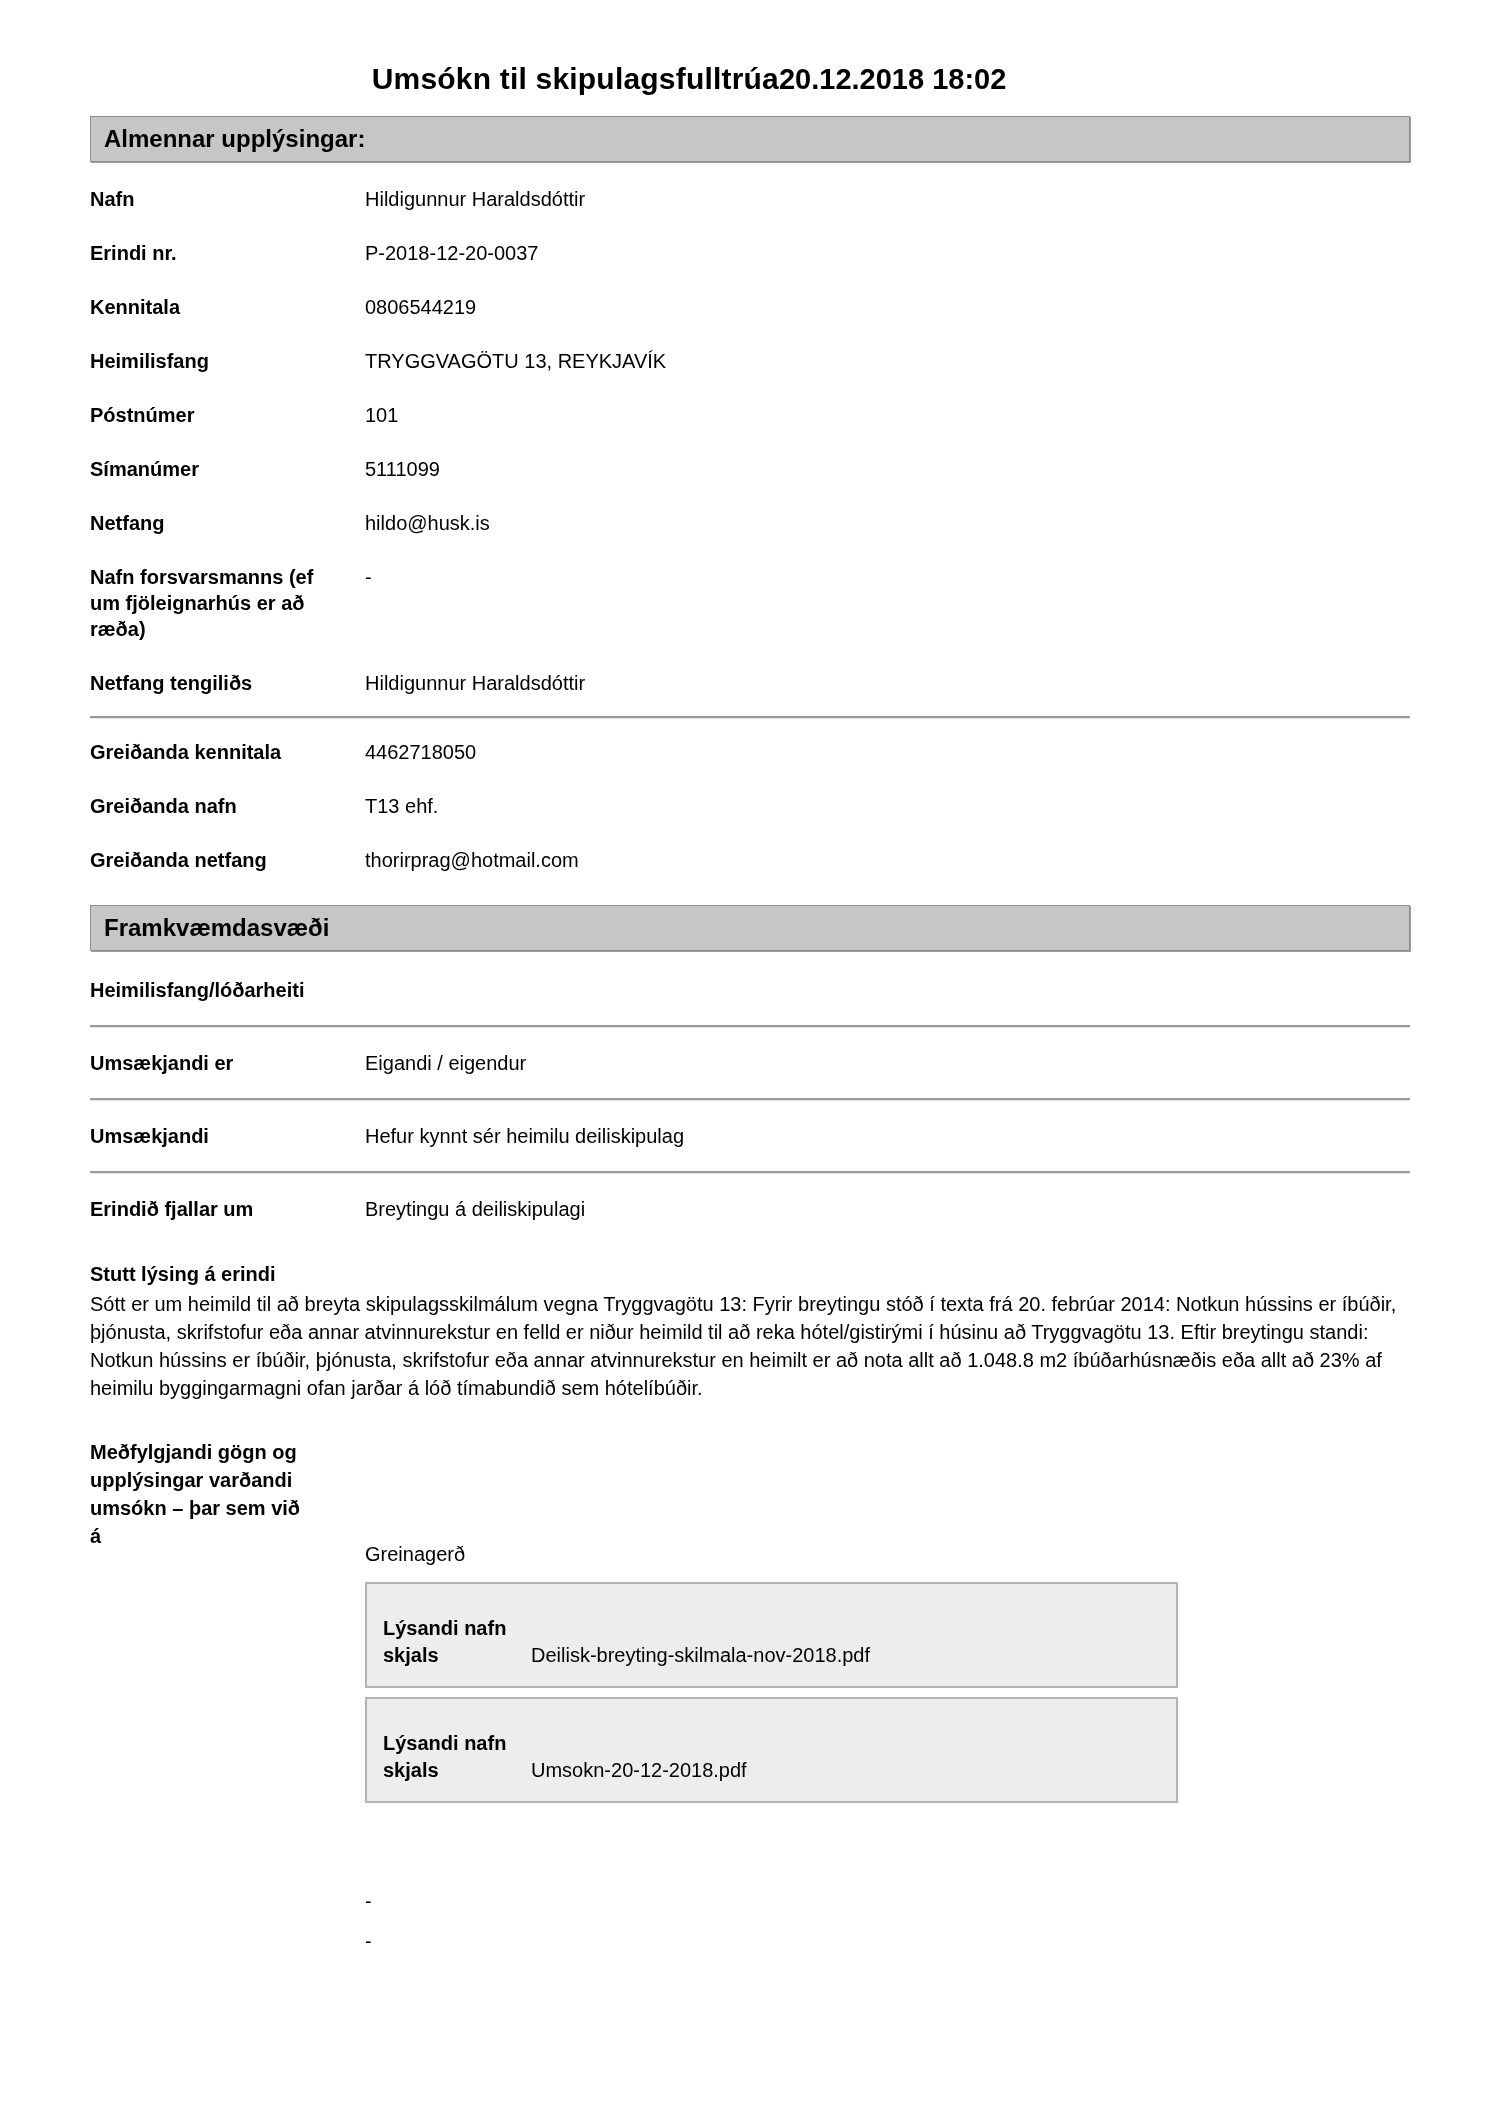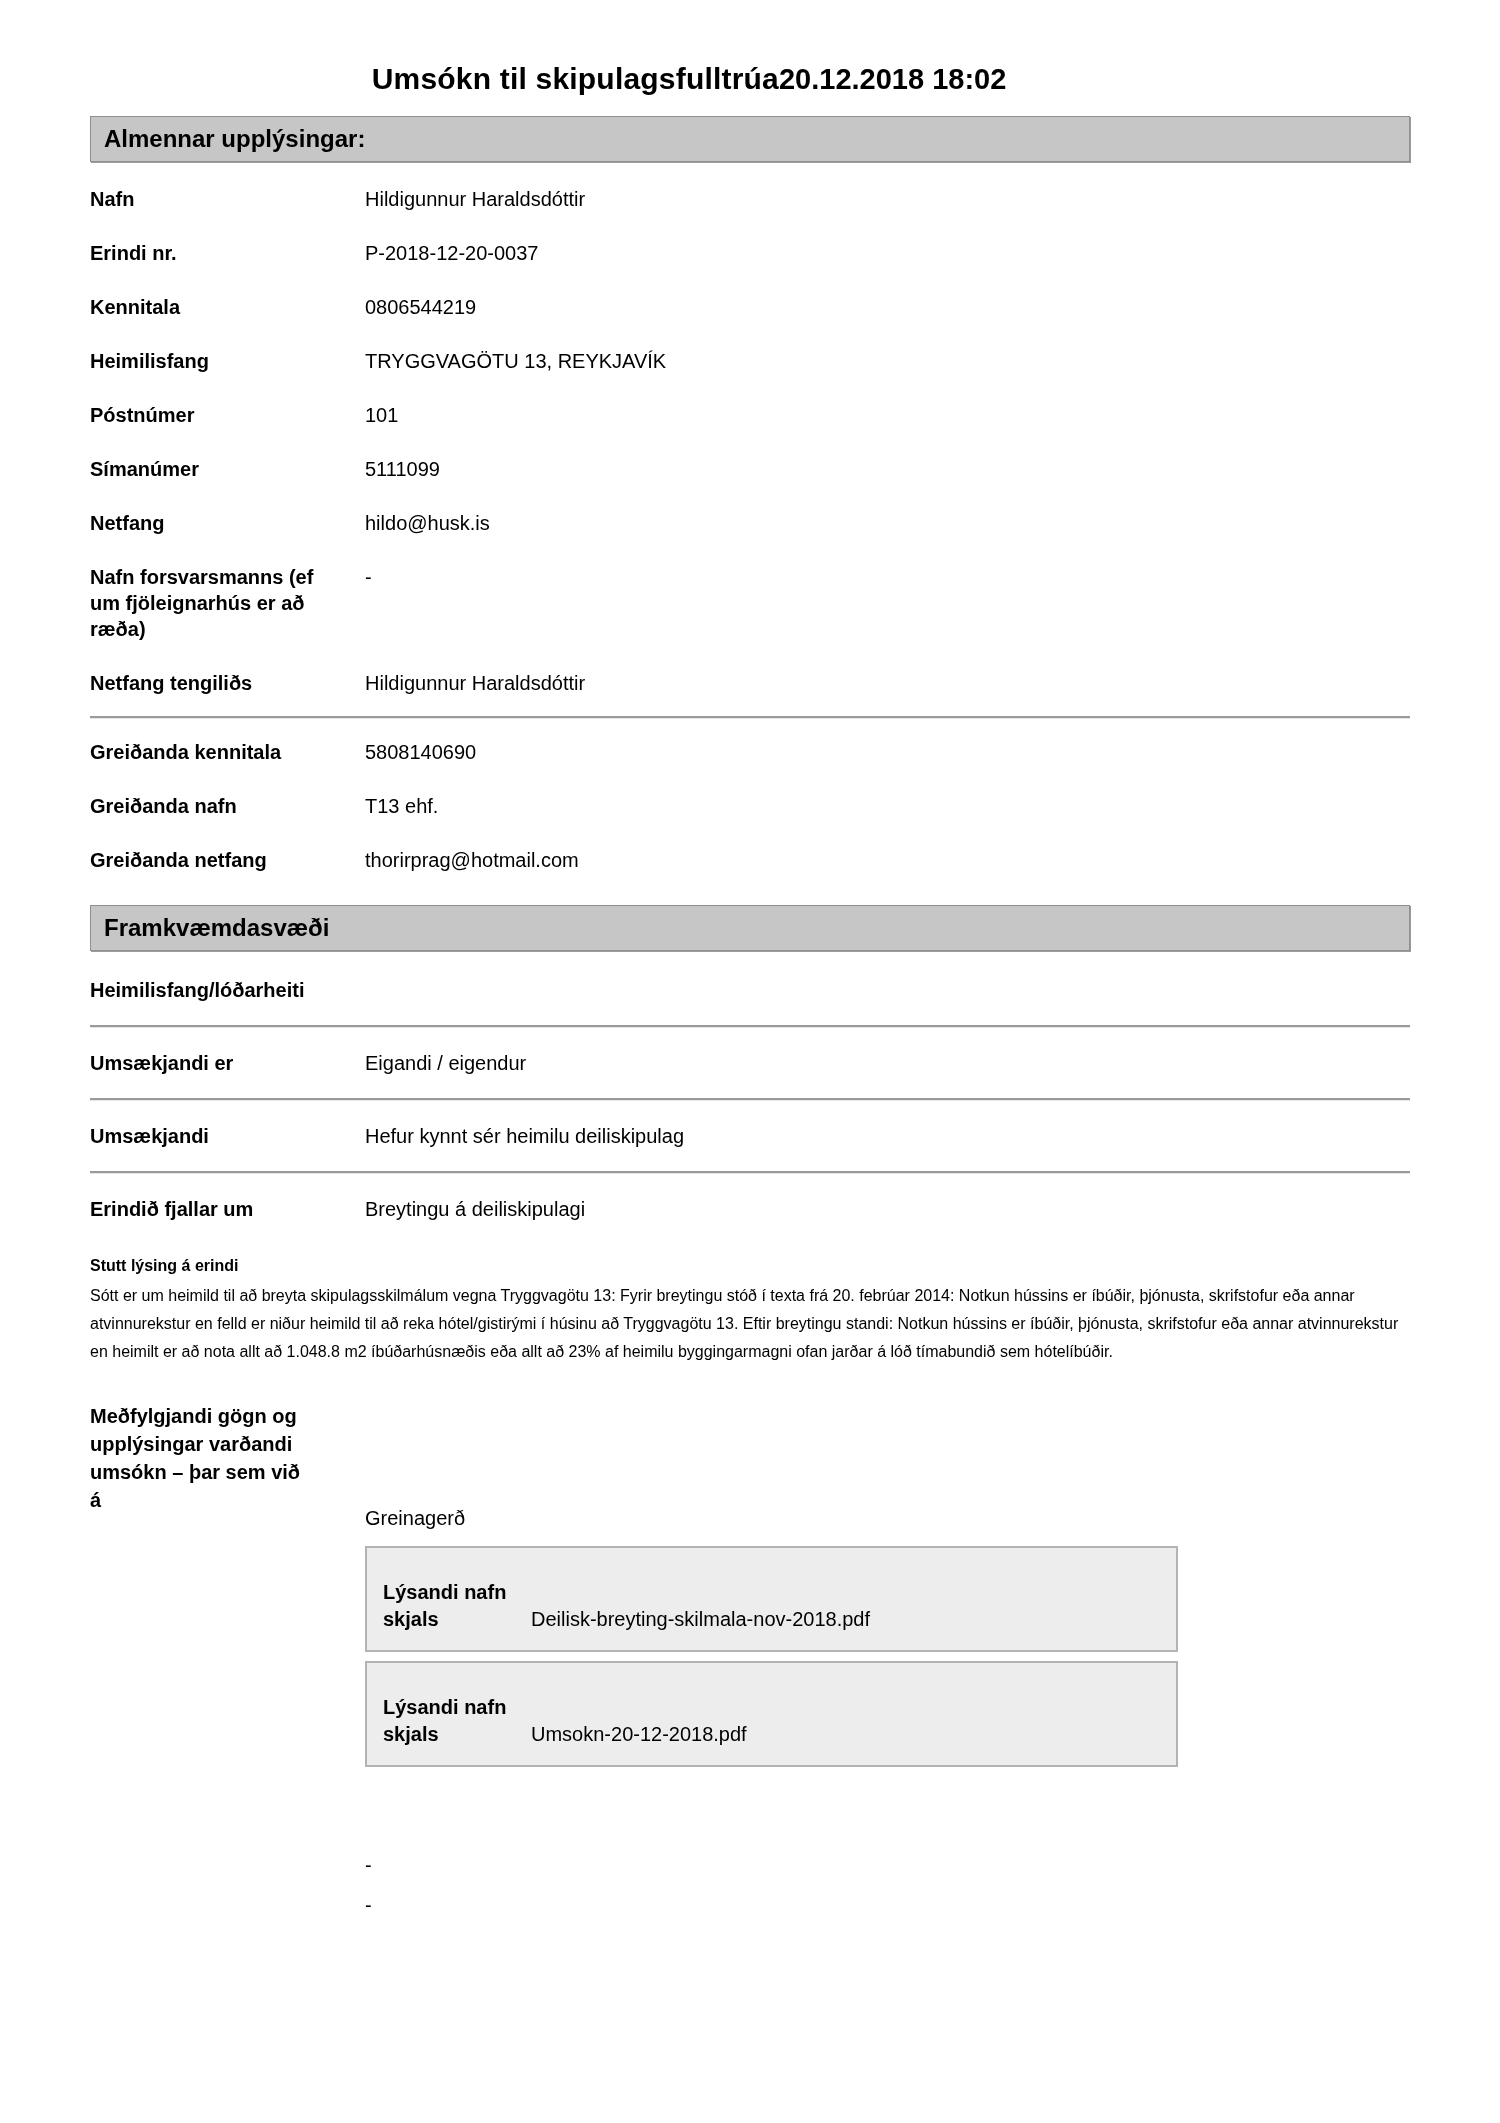--- a/index.html
+++ b/index.html
@@ -52,21 +52,21 @@
     box-sizing: border-box;
   }
   .row .value { flex: 1; }
   .divider {
     height: 2px;
     background: #9a9a9a;
     border-bottom: 1px solid #e6e6e6;
     margin: 6px 0;
   }
   .proj .row { padding: 16px 0; }
-  .desc { margin-top: 14px; font-size: 16px; line-height: 28px; }
+  .desc { margin-top: 22px; font-size: 20px; line-height: 28px; }
   .desc .desc-label { font-weight: bold; margin-bottom: 2px; }
   .attachments {
     display: flex;
     margin-top: 36px;
     font-size: 20px;
     line-height: 28px;
   }
   .attachments .att-label {
     width: 275px;
     flex-shrink: 0;
@@ -144,21 +144,21 @@
     </div>
     <div class="row">
       <div class="label">Netfang tengiliðs</div>
       <div class="value">Hildigunnur Haraldsdóttir</div>
     </div>
 
     <div class="divider"></div>
 
     <div class="row">
       <div class="label">Greiðanda kennitala</div>
-      <div class="value">5808140690</div>
+      <div class="value">4462718050</div>
     </div>
     <div class="row">
       <div class="label">Greiðanda nafn</div>
       <div class="value">T13 ehf.</div>
     </div>
     <div class="row">
       <div class="label">Greiðanda netfang</div>
       <div class="value">thorirprag@hotmail.com</div>
     </div>
   </div>

